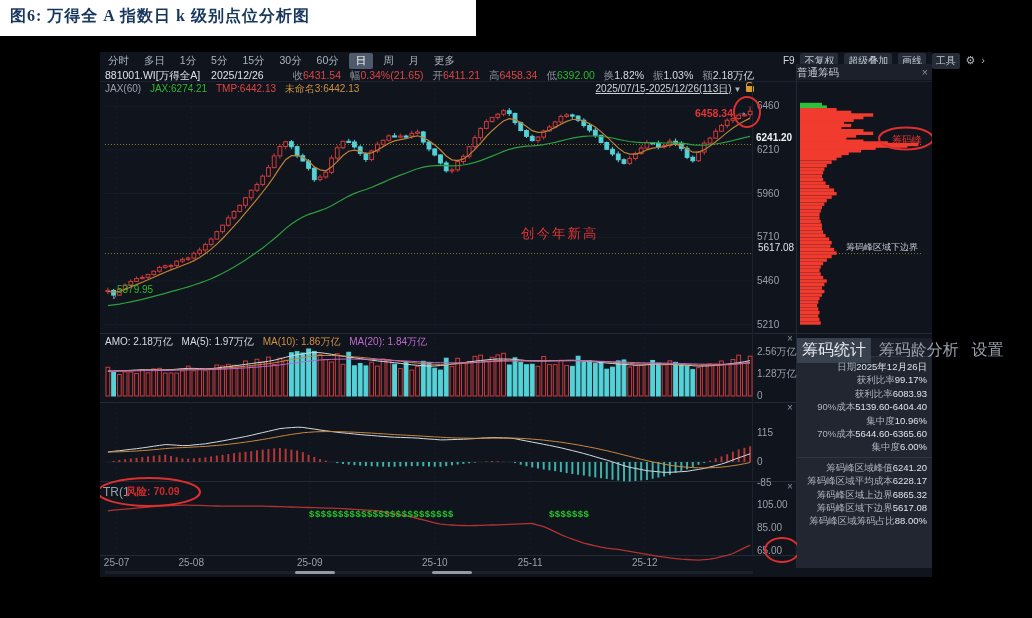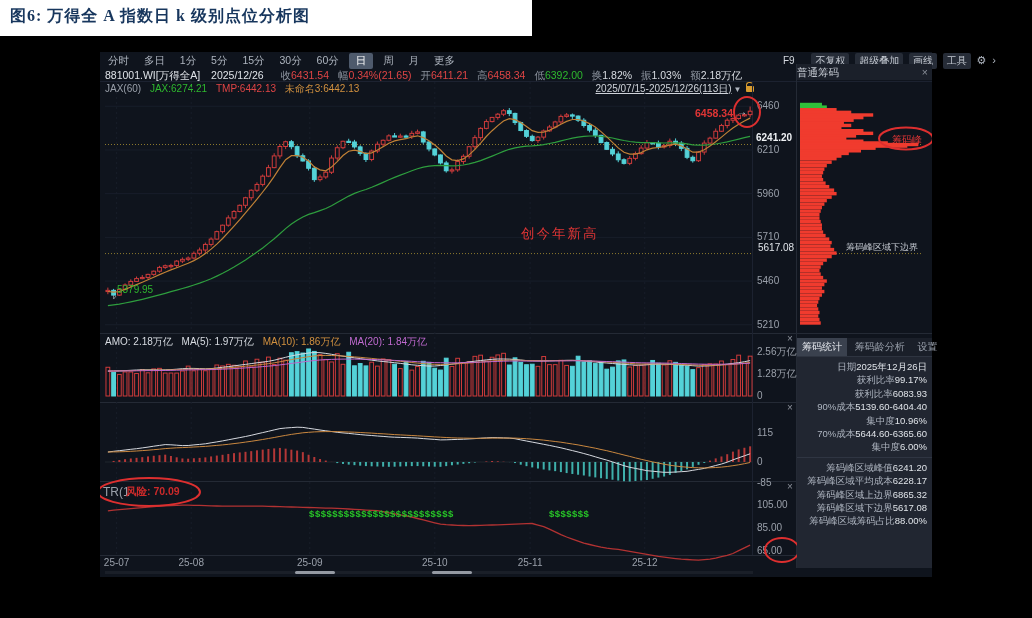--- a/index.html
+++ b/index.html
@@ -1,35 +1,35 @@
 <!DOCTYPE html>
 <html><head>
 <meta charset="utf-8">
 <style>
   html,body{margin:0;padding:0;background:#000;width:1032px;height:618px;overflow:hidden;
     font-family:"Liberation Sans",sans-serif;position:relative}
-  #titlebar{position:absolute;left:0;top:0;width:532px;height:36px;background:#ffffff}
+  #titlebar{position:absolute;left:0;top:0;width:476px;height:36px;background:#ffffff}
   #page-title{position:absolute;left:10px;top:6px;font-family:"Liberation Serif",serif;
     font-weight:bold;font-size:16px;color:#17365d;letter-spacing:1px}
   #app{position:absolute;left:100px;top:52px;width:832px;height:525px;background:#0f141d;
     font-size:10px;color:#b6bcc6}
   #chart-svg{position:absolute;left:0;top:0}
   
   #period-tabs{position:absolute;left:3px;top:1px;white-space:nowrap;font-size:10.5px}
   .ptab{display:inline-block;padding:1px 5px;margin-right:2px;color:#aeb5bf;cursor:pointer}
   .ptab.sel{background:#4e5a6c;color:#fff;border-radius:2px;padding:1px 7px}
   #right-tools{position:absolute;left:683px;top:1px;white-space:nowrap;font-size:10px}
   .rbtn{display:inline-block;background:#262c37;color:#c3c8d0;padding:1px 4px;margin-right:3px;
     border-radius:2px;cursor:pointer}
-  .rplain{display:inline-block;color:#d5d9df;margin-right:14px;cursor:pointer}
+  .rplain{display:inline-block;color:#d5d9df;margin-right:3px;cursor:pointer}
   .ricon{display:inline-block;color:#aeb5bf;margin-right:3px;cursor:pointer;font-size:11px}
   
   #info-row{position:absolute;left:5px;top:17px;white-space:nowrap;font-size:10.5px;color:#8a919c}
   #info-row .sym{color:#dfe3e8;margin-right:8px}
-  #info-row .date{color:#dfe3e8;margin-right:8px}
+  #info-row .date{color:#dfe3e8;margin-right:20px}
   .lbl{color:#8a919c;margin-left:6px}
   .c-red{color:#e04545}.c-green{color:#2eb82e}.c-white{color:#d8dce2}
   .c-orange{color:#d2913f}.c-purple{color:#c06ad0}.c-cyan{color:#4fd0d6}.c-grey{color:#9aa0aa}
   #jax-row{position:absolute;left:5px;top:30px;white-space:nowrap;font-size:10px;color:#8a919c}
   #date-range{position:absolute;left:475px;top:30px;width:200px;text-align:center;white-space:nowrap;
     cursor:pointer}
   #date-range .drtext{color:#cfd3da;text-decoration:underline}
   #date-range .caret{color:#aeb5bf;font-size:8px;margin-left:2px}
   .lock{display:inline-block;width:8px;height:6px;background:#d89b2e;border-radius:1px;
     position:relative;margin-left:5px;vertical-align:middle}
@@ -44,21 +44,21 @@
   .pane-hdr{position:absolute;left:5px;white-space:nowrap;font-size:10px;color:#9aa0aa}
   .helpbox{display:inline-block;width:10px;height:10px;line-height:10px;text-align:center;
     background:#2c323d;border:1px solid #3a4150;color:#aab2bc;margin-right:4px;font-size:9px}
   .pane-x{position:absolute;color:#8a8f99;font-size:10px;cursor:pointer;line-height:8px}
   
   #chip-header{position:absolute;left:697px;top:12px;width:135px;height:16px;background:#1b202a;
     color:#c6cbd3;text-align:left;line-height:16px;font-size:10.5px}
   #chip-close{position:absolute;right:4px;top:0;color:#8a8f99;cursor:pointer}
   #stats-panel{position:absolute;left:697px;top:286px;width:135px;height:230px;background:#212631}
   #stats-tabs{height:18px;background:#1a1f29;border-bottom:1px solid #2e3440;white-space:nowrap}
-  .stab{display:inline-block;padding:2px 5px;font-size:10px;color:#9aa1ac;cursor:pointer}
+  .stab{display:inline-block;padding:2px 5px;font-size:16px;color:#9aa1ac;cursor:pointer}
   .stab.sel{background:#3a414e;color:#e6e9ee}
   .srow{display:flex;justify-content:flex-end;padding:0 5px;height:13.4px;
     font-size:9.5px;line-height:13.4px}
   .srow .sl{color:#aeb5c0}.srow .sv{color:#dfe3e8}
   .sdiv{border-top:1px solid #2f3542;margin:3px 0}
   
   .ann{position:absolute;white-space:nowrap}
   #ann-high{left:553px;top:55px;width:80px;text-align:right;color:#e03535;font-size:10.5px;
     font-weight:bold}
   #ann-arrow{left:637px;top:54px;color:#c9ced6;font-size:10px}

